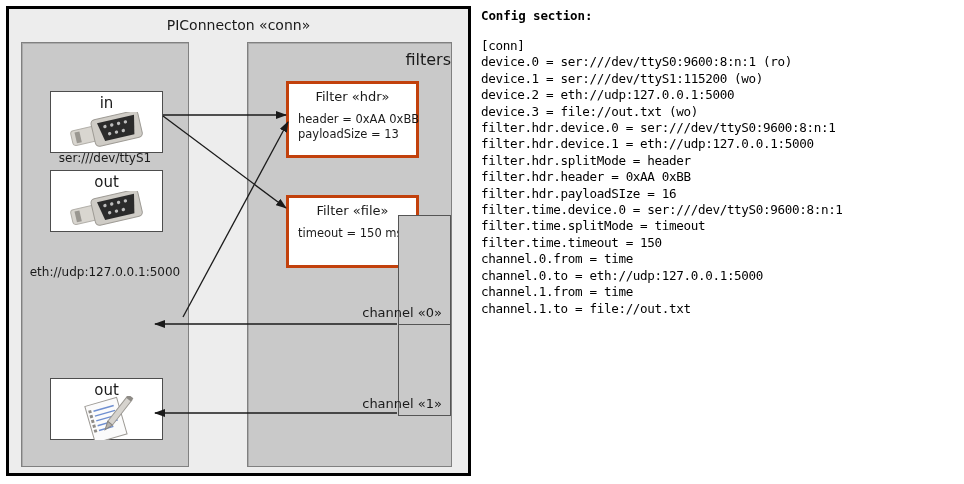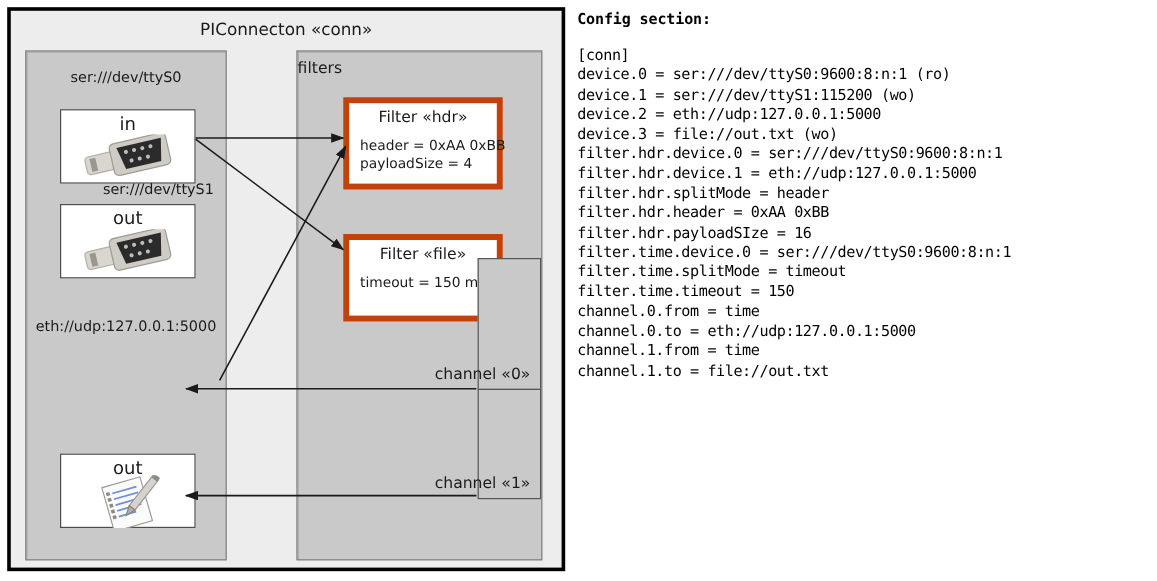--- a/index.html
+++ b/index.html
@@ -14,33 +14,33 @@
                  text-align:center;font-size:14px;color:#1a1a1a;}
 
   .panel{position:absolute;background:#c9c9c9;
          border:1px solid #808080;box-sizing:border-box;
          box-shadow:1px 1px 0 #aaaaaa inset;}
 
   #devices-panel{left:12px;top:33px;width:168px;height:425px;}
   #filters-panel{left:238px;top:33px;width:205px;height:425px;}
 
   .panel-title{position:absolute;left:0;top:7px;width:100%;
-               text-align:left;font-size:13px;color:#1a1a1a;}
+               text-align:right;font-size:16px;color:#1a1a1a;}
 
   .dev-label{position:absolute;font-size:12px;color:#1a1a1a;
              text-align:center;white-space:nowrap;}
 
   .dev-box{position:absolute;background:#ffffff;border:1px solid #4d4d4d;
            box-sizing:border-box;}
   .dev-io{position:absolute;left:0;top:2px;width:100%;text-align:center;
           font-size:15px;color:#1a1a1a;}
   .dev-io.left{text-align:left;left:8px;width:auto;}
   .dev-icon{position:absolute;}
 
-  .filter-box{position:absolute;background:#ffffff;border:5px solid #c2410c;
+  .filter-box{position:absolute;background:#ffffff;border:3px solid #c2410c;
               box-sizing:border-box;}
   .filter-title{position:absolute;left:0;top:5px;width:100%;
                 text-align:center;font-size:13px;color:#1a1a1a;}
   .filter-props{position:absolute;left:9px;top:28px;font-size:11.5px;
                 color:#1a1a1a;line-height:15px;white-space:pre;}
 
   .channel-box{position:absolute;border:1px solid #555555;
                background:#c9c9c9;box-sizing:border-box;}
   .channel-label{position:absolute;right:8px;bottom:4px;font-size:13px;
                  color:#1a1a1a;white-space:nowrap;margin-left:44px;}
@@ -60,21 +60,20 @@
 </style>
 </head>
 <body>
 
 <div id="diagram">
 
   <div id="diagram-title">PIConnecton «conn»</div>
 
   <div class="panel" id="devices-panel">
 
-    <div class="dev-label" style="left:0;top:14px;width:100%;">ser:///dev/ttyS0</div>
     <div class="dev-box" style="left:28px;top:48px;width:113px;height:62px;">
       <div class="dev-io">in</div>
       <div class="dev-icon" style="left:12px;top:20px;">
         <svg width="90" height="38" viewBox="0 0 90 38">
           <g transform="rotate(-13 45 19)">
             <rect x="8" y="11" width="26" height="15" rx="3" fill="#d9d6d0" stroke="#b3b0aa"></rect>
             <rect x="30" y="5" width="48" height="27" rx="4" fill="#cfccc6" stroke="#9e9b95"></rect>
             <path d="M36 9 H74 L70 28 H40 Z" fill="#2b2b2b"></path>
             <g fill="#bdbdbd">
               <circle cx="43" cy="14" r="1.7"></circle>
@@ -84,21 +83,21 @@
               <circle cx="46" cy="22" r="1.7"></circle>
                 <circle cx="53" cy="22" r="1.7"></circle>
               <circle cx="60" cy="22" r="1.7"></circle>
             </g>
             <rect x="12" y="13" width="5" height="11" fill="#9a9791"></rect>
           </g>
         </svg>
       </div>
     </div>
 
-    <div class="dev-label" style="left:0;top:108px;width:100%;padding-left:27px;">ser:///dev/ttyS1</div>
+    <div class="dev-label" style="left:0;top:108px;width:100%;">ser:///dev/ttyS1</div>
     <div class="dev-box" style="left:28px;top:127px;width:113px;height:62px;">
       <div class="dev-io">out</div>
       <div class="dev-icon" style="left:12px;top:20px;">
         <svg width="90" height="38" viewBox="0 0 90 38">
           <g transform="rotate(-13 45 19)">
             <rect x="8" y="11" width="26" height="15" rx="3" fill="#d9d6d0" stroke="#b3b0aa"></rect>
             <rect x="30" y="5" width="48" height="27" rx="4" fill="#cfccc6" stroke="#9e9b95"></rect>
             <path d="M36 9 H74 L70 28 H40 Z" fill="#2b2b2b"></path>
             <g fill="#bdbdbd">
               <circle cx="43" cy="14" r="1.7"></circle>
@@ -148,21 +147,21 @@
       </div>
     </div>
   </div>
 
   <div class="panel" id="filters-panel">
     <div class="panel-title">filters</div>
 
     <div class="filter-box" style="left:38px;top:38px;width:133px;height:77px;">
       <div class="filter-title">Filter «hdr»</div>
       <div class="filter-props">header = 0xAA 0xBB
-payloadSize = 4</div>
+payloadSize = 13</div>
     </div>
 
     <div class="filter-box" style="left:38px;top:152px;width:133px;height:73px;">
       <div class="filter-title">Filter «file»</div>
       <div class="filter-props">timeout = 150 ms</div>
     </div>
 
     <div class="channel-box" style="left:150px;top:172px;width:53px;height:110px;">
       <div class="channel-label">channel «0»</div>
     </div>

